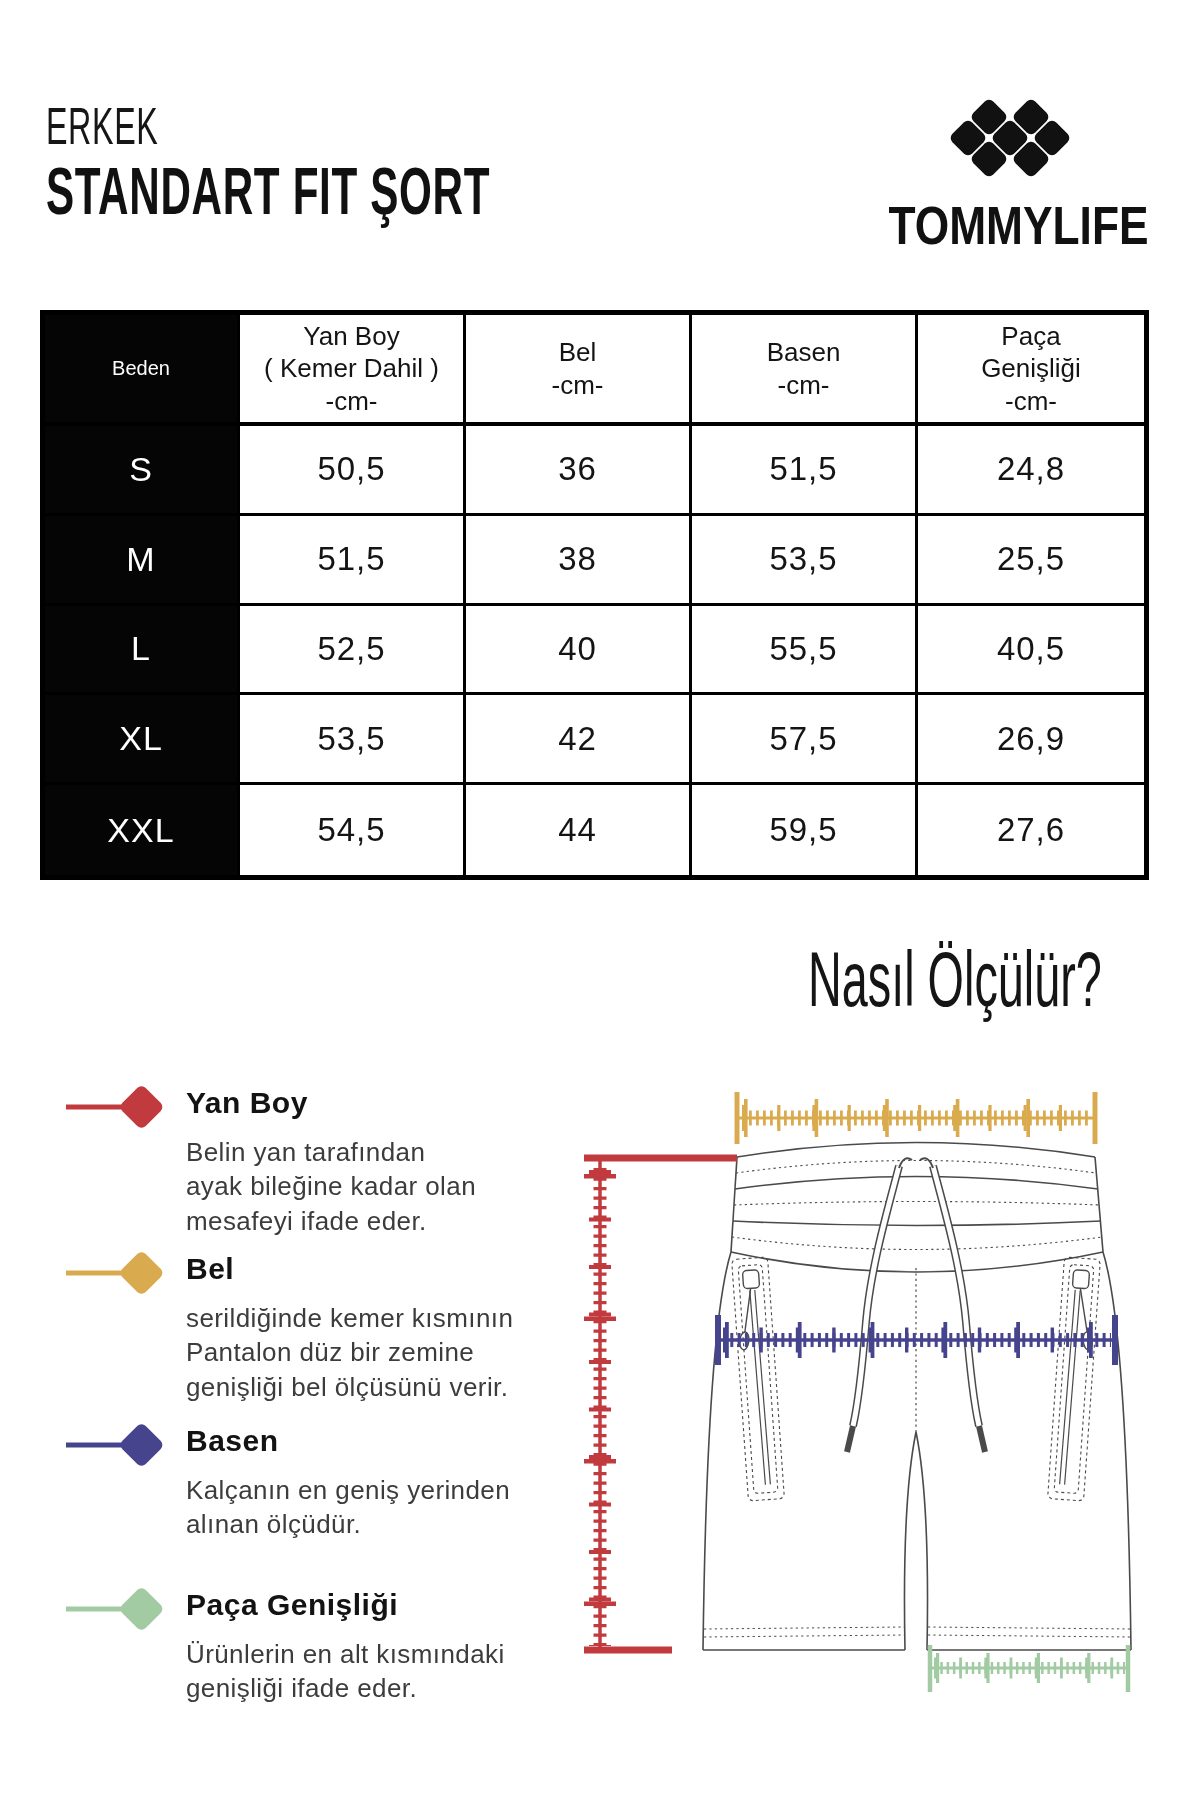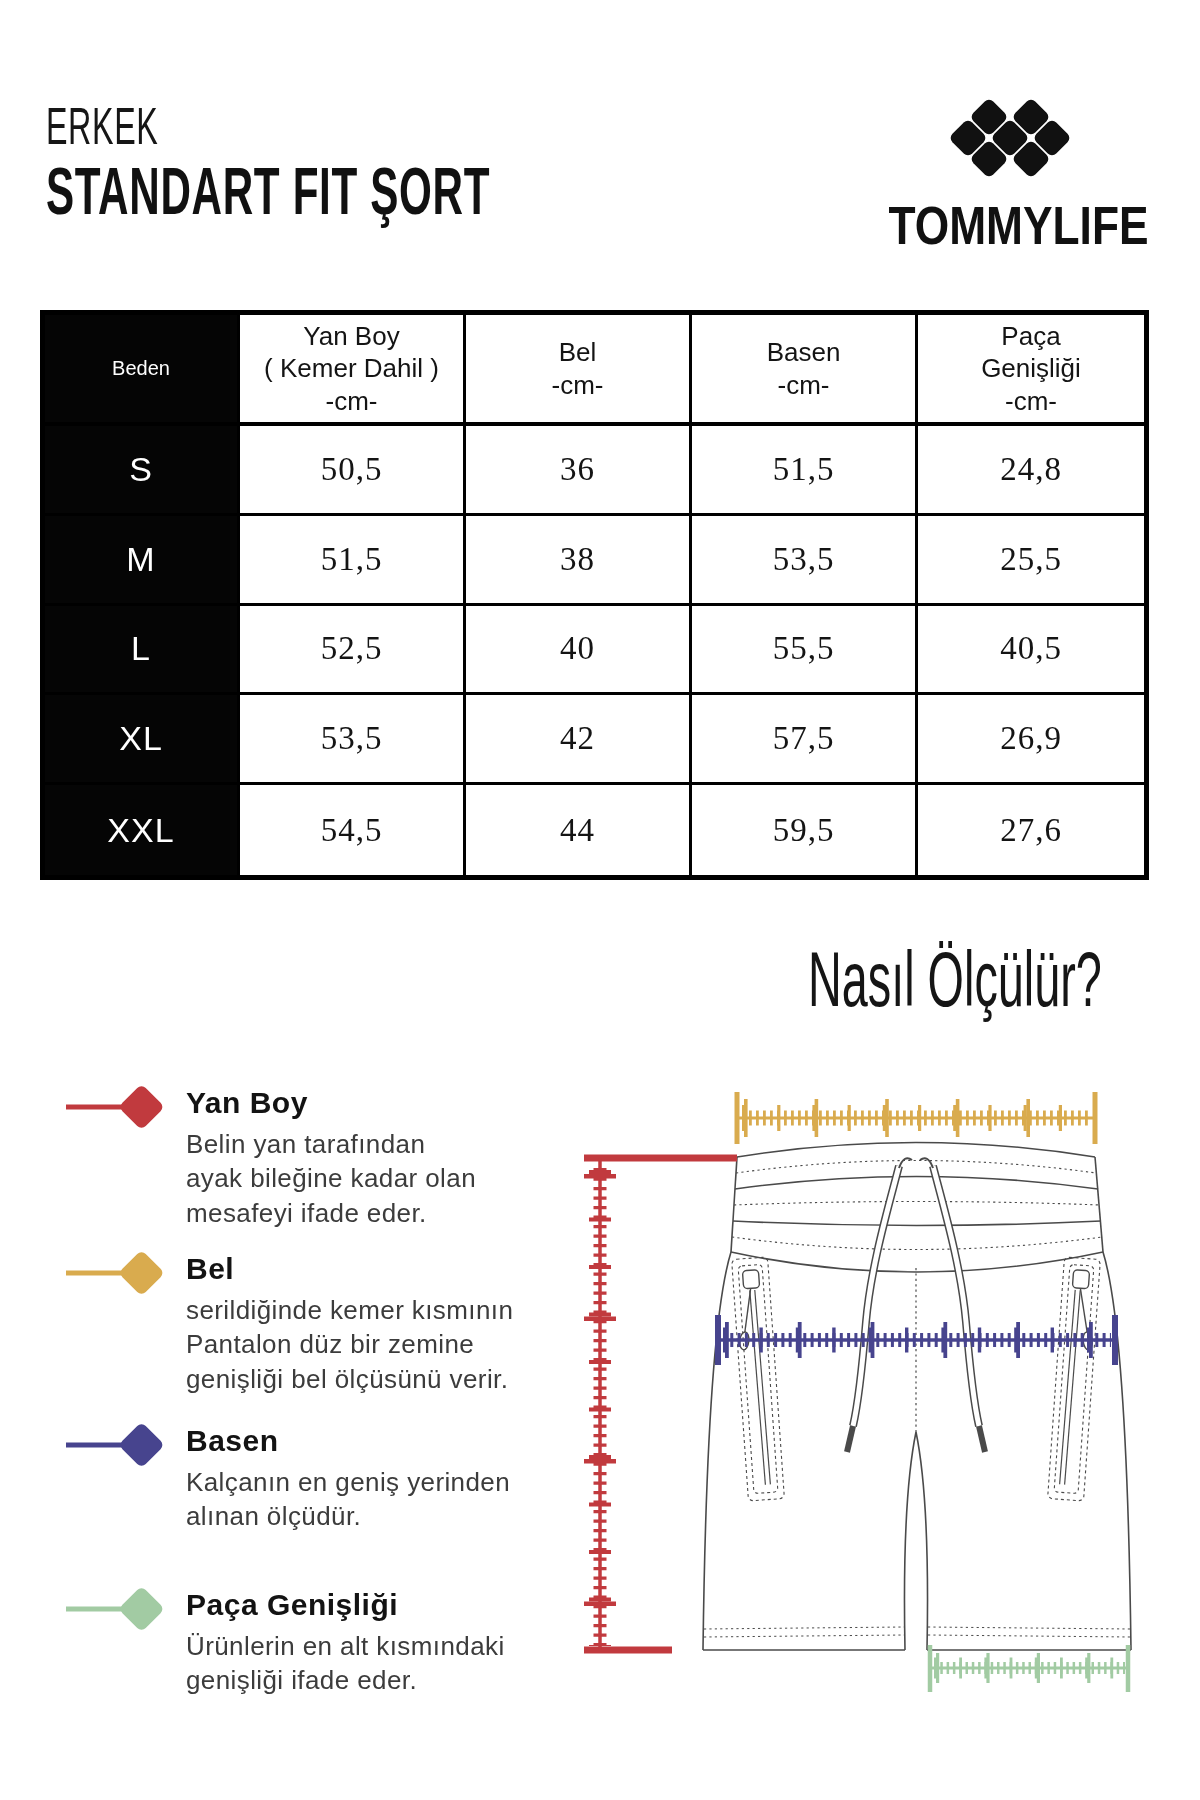--- a/index.html
+++ b/index.html
@@ -26,31 +26,31 @@
               grid-template-rows:111px repeat(5,1fr);background:#fff;}
   .cell{border-right:3px solid #000;border-bottom:3px solid #000;display:flex;
         flex-direction:column;align-items:center;justify-content:center;box-sizing:border-box;}
   .cell.last-col{border-right:none;}
   .cell.last-row{border-bottom:none;}
   .cell.hdr{border-bottom:4px solid #000;}
   .beden-col{background:#050505;color:#fff;}
   .hdr-line{font-size:26px;line-height:1.25;color:#141414;text-align:center;}
   .beden-col .hdr-line{color:#fff;font-size:20px;}
   .size-letter{font-size:34px;color:#fff;letter-spacing:1px;}
-  .val{font-size:33px;color:#141414;letter-spacing:1px;font-family:Liberation Serif, serif;}
+  .val{font-size:33px;color:#141414;letter-spacing:1px;}
 
   
   .howto-heading{position:absolute;left:0;top:934px;width:1200px;text-align:right;}
   .howto-heading .cond{transform:scaleX(0.60);transform-origin:center top;
                        font-size:78px;font-weight:500;color:#151515;letter-spacing:0px;}
 
   .legend-item{position:absolute;left:186px;width:480px;}
   .legend-marker{position:absolute;left:-122px;top:-5px;}
   .legend-title{font-size:30px;font-weight:700;color:#131313;letter-spacing:0.5px;}
-  .legend-desc{margin-top:7px;font-size:26px;color:#3c3c3c;line-height:1.32;letter-spacing:0.4px;}
+  .legend-desc{margin-top:15px;font-size:26px;color:#3c3c3c;line-height:1.32;letter-spacing:0.4px;}
 
   .shorts-diagram{position:absolute;left:560px;top:1070px;}
 
   .lineart{stroke:#4a4a4a;fill:none;}
   .dotted{stroke-dasharray:2.2 3.2;}
 </style>
 </head>
 <body>
 
 <div class="page">

